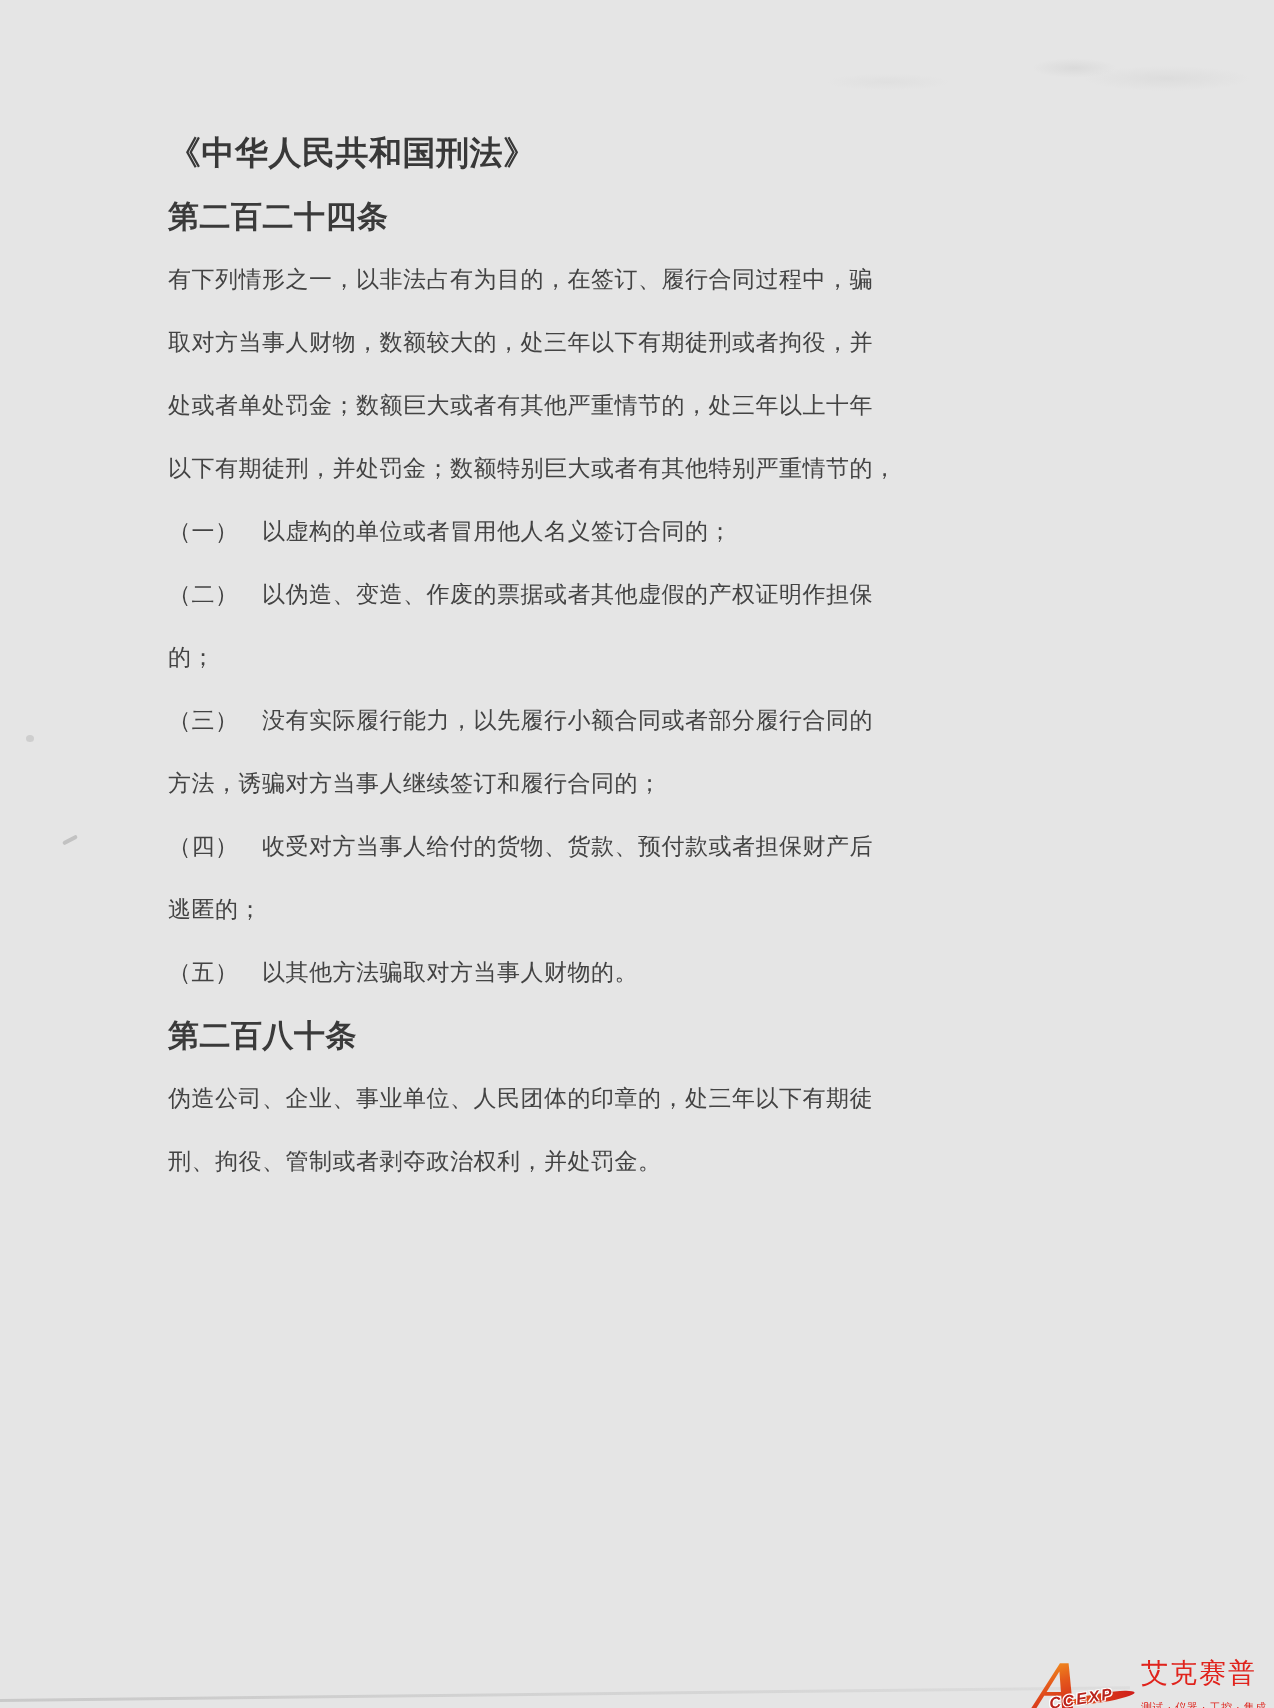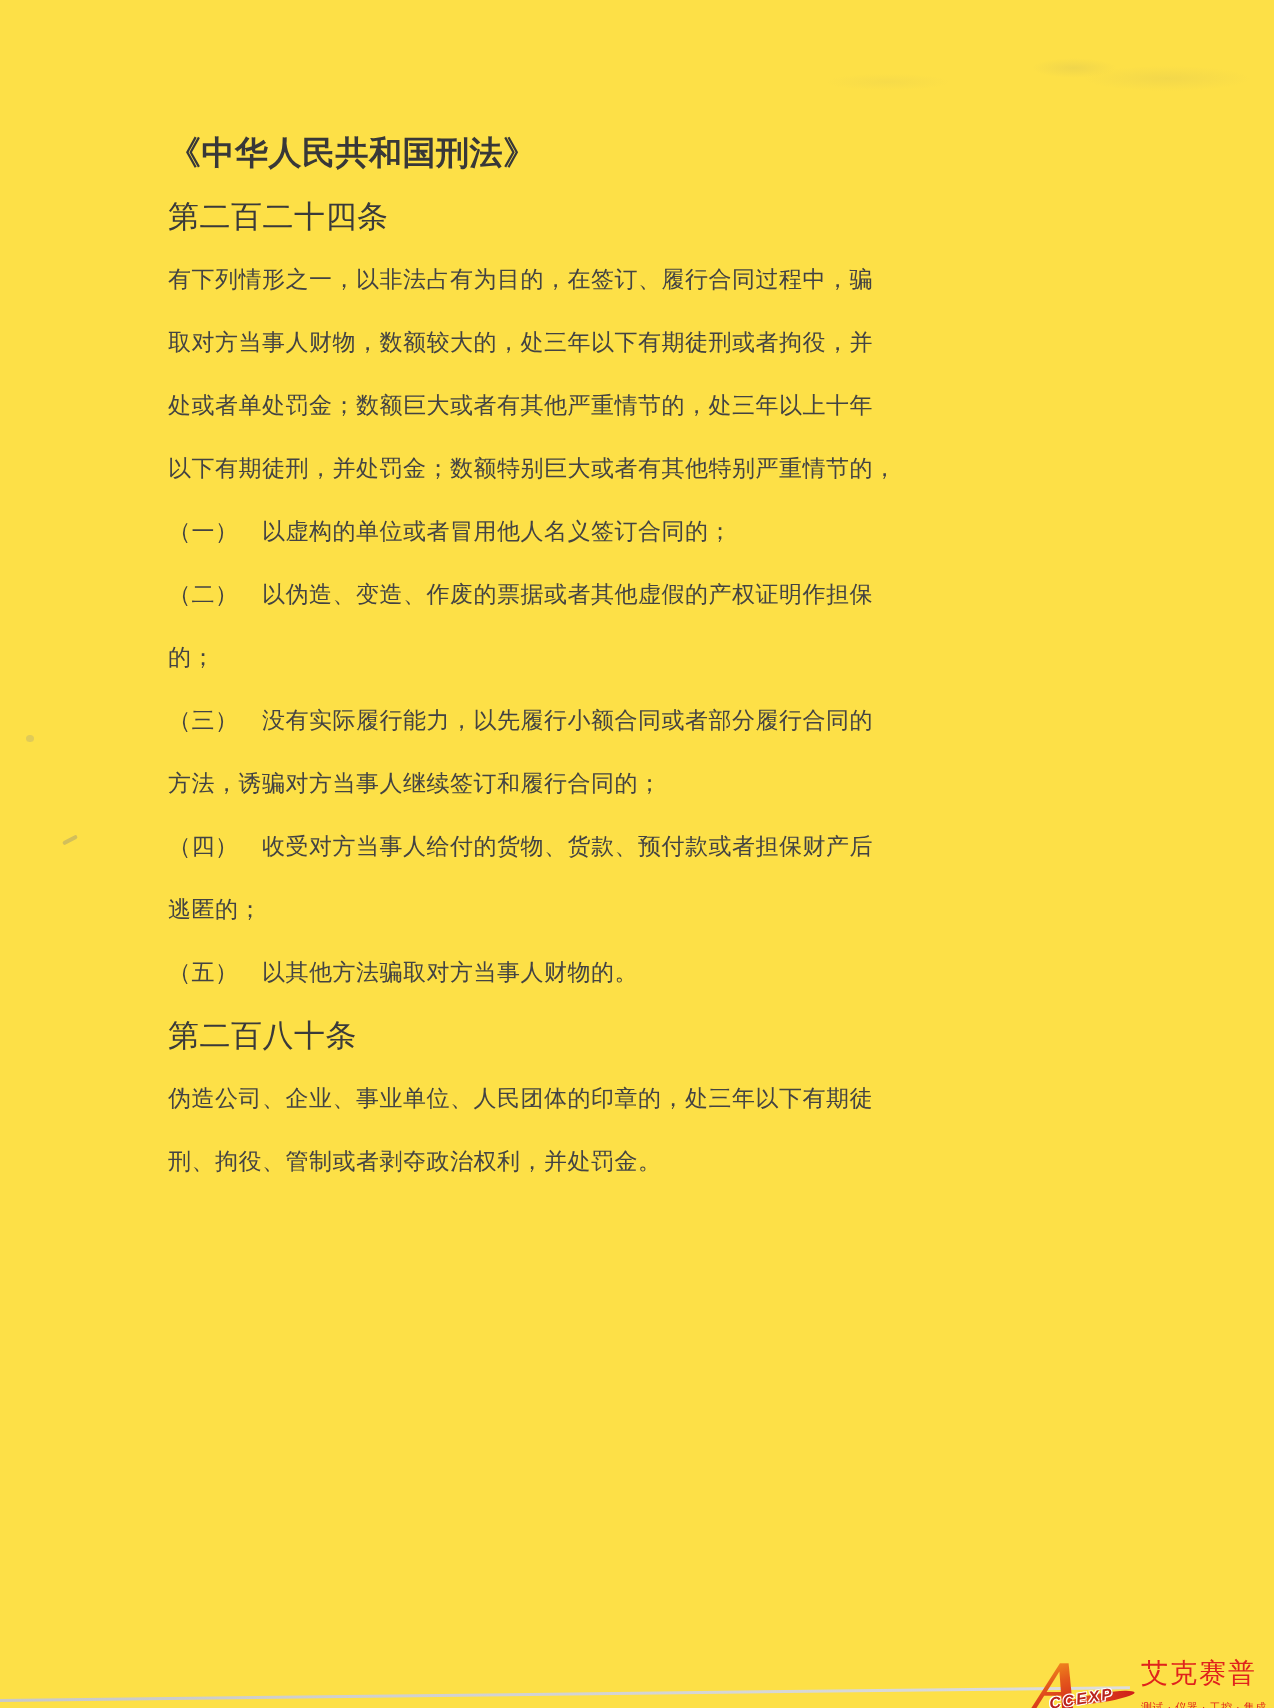--- a/index.html
+++ b/index.html
@@ -7,21 +7,21 @@
     width: 1274px;
     height: 1708px;
     position: relative;
     background: #fcfcfb;
     overflow: hidden;
     font-family: "Liberation Serif", "DejaVu Serif", serif;
   }
   .page {
     position: absolute;
     inset: 0;
-    background: #fde047;
+    background: #e5e5e5;
   }
   
   .scan-smudge-top {
     position: absolute;
     left: 640px; top: 40px;
     width: 620px; height: 70px;
     background:
       radial-gradient(ellipse 60px 14px at 70% 40%, rgba(120,120,120,0.10), transparent 70%),
       radial-gradient(ellipse 120px 18px at 85% 55%, rgba(120,120,120,0.08), transparent 70%),
       radial-gradient(ellipse 90px 12px at 40% 60%, rgba(120,120,120,0.05), transparent 70%);
@@ -56,21 +56,21 @@
     white-space: nowrap;
     font-size: 23px;
     letter-spacing: 0.5px;
   }
   .row.title {
     font-weight: bold;
     font-size: 33px;
     color: #383838;
   }
   .row.heading {
-    font-weight: normal;
+    font-weight: bold;
     font-size: 31px;
     color: #3a3a3a;
   }
   .row.line {
     color: #434343;
   }
   
   .scan-line {
     position: absolute;
     left: 0; top: 1699px;

